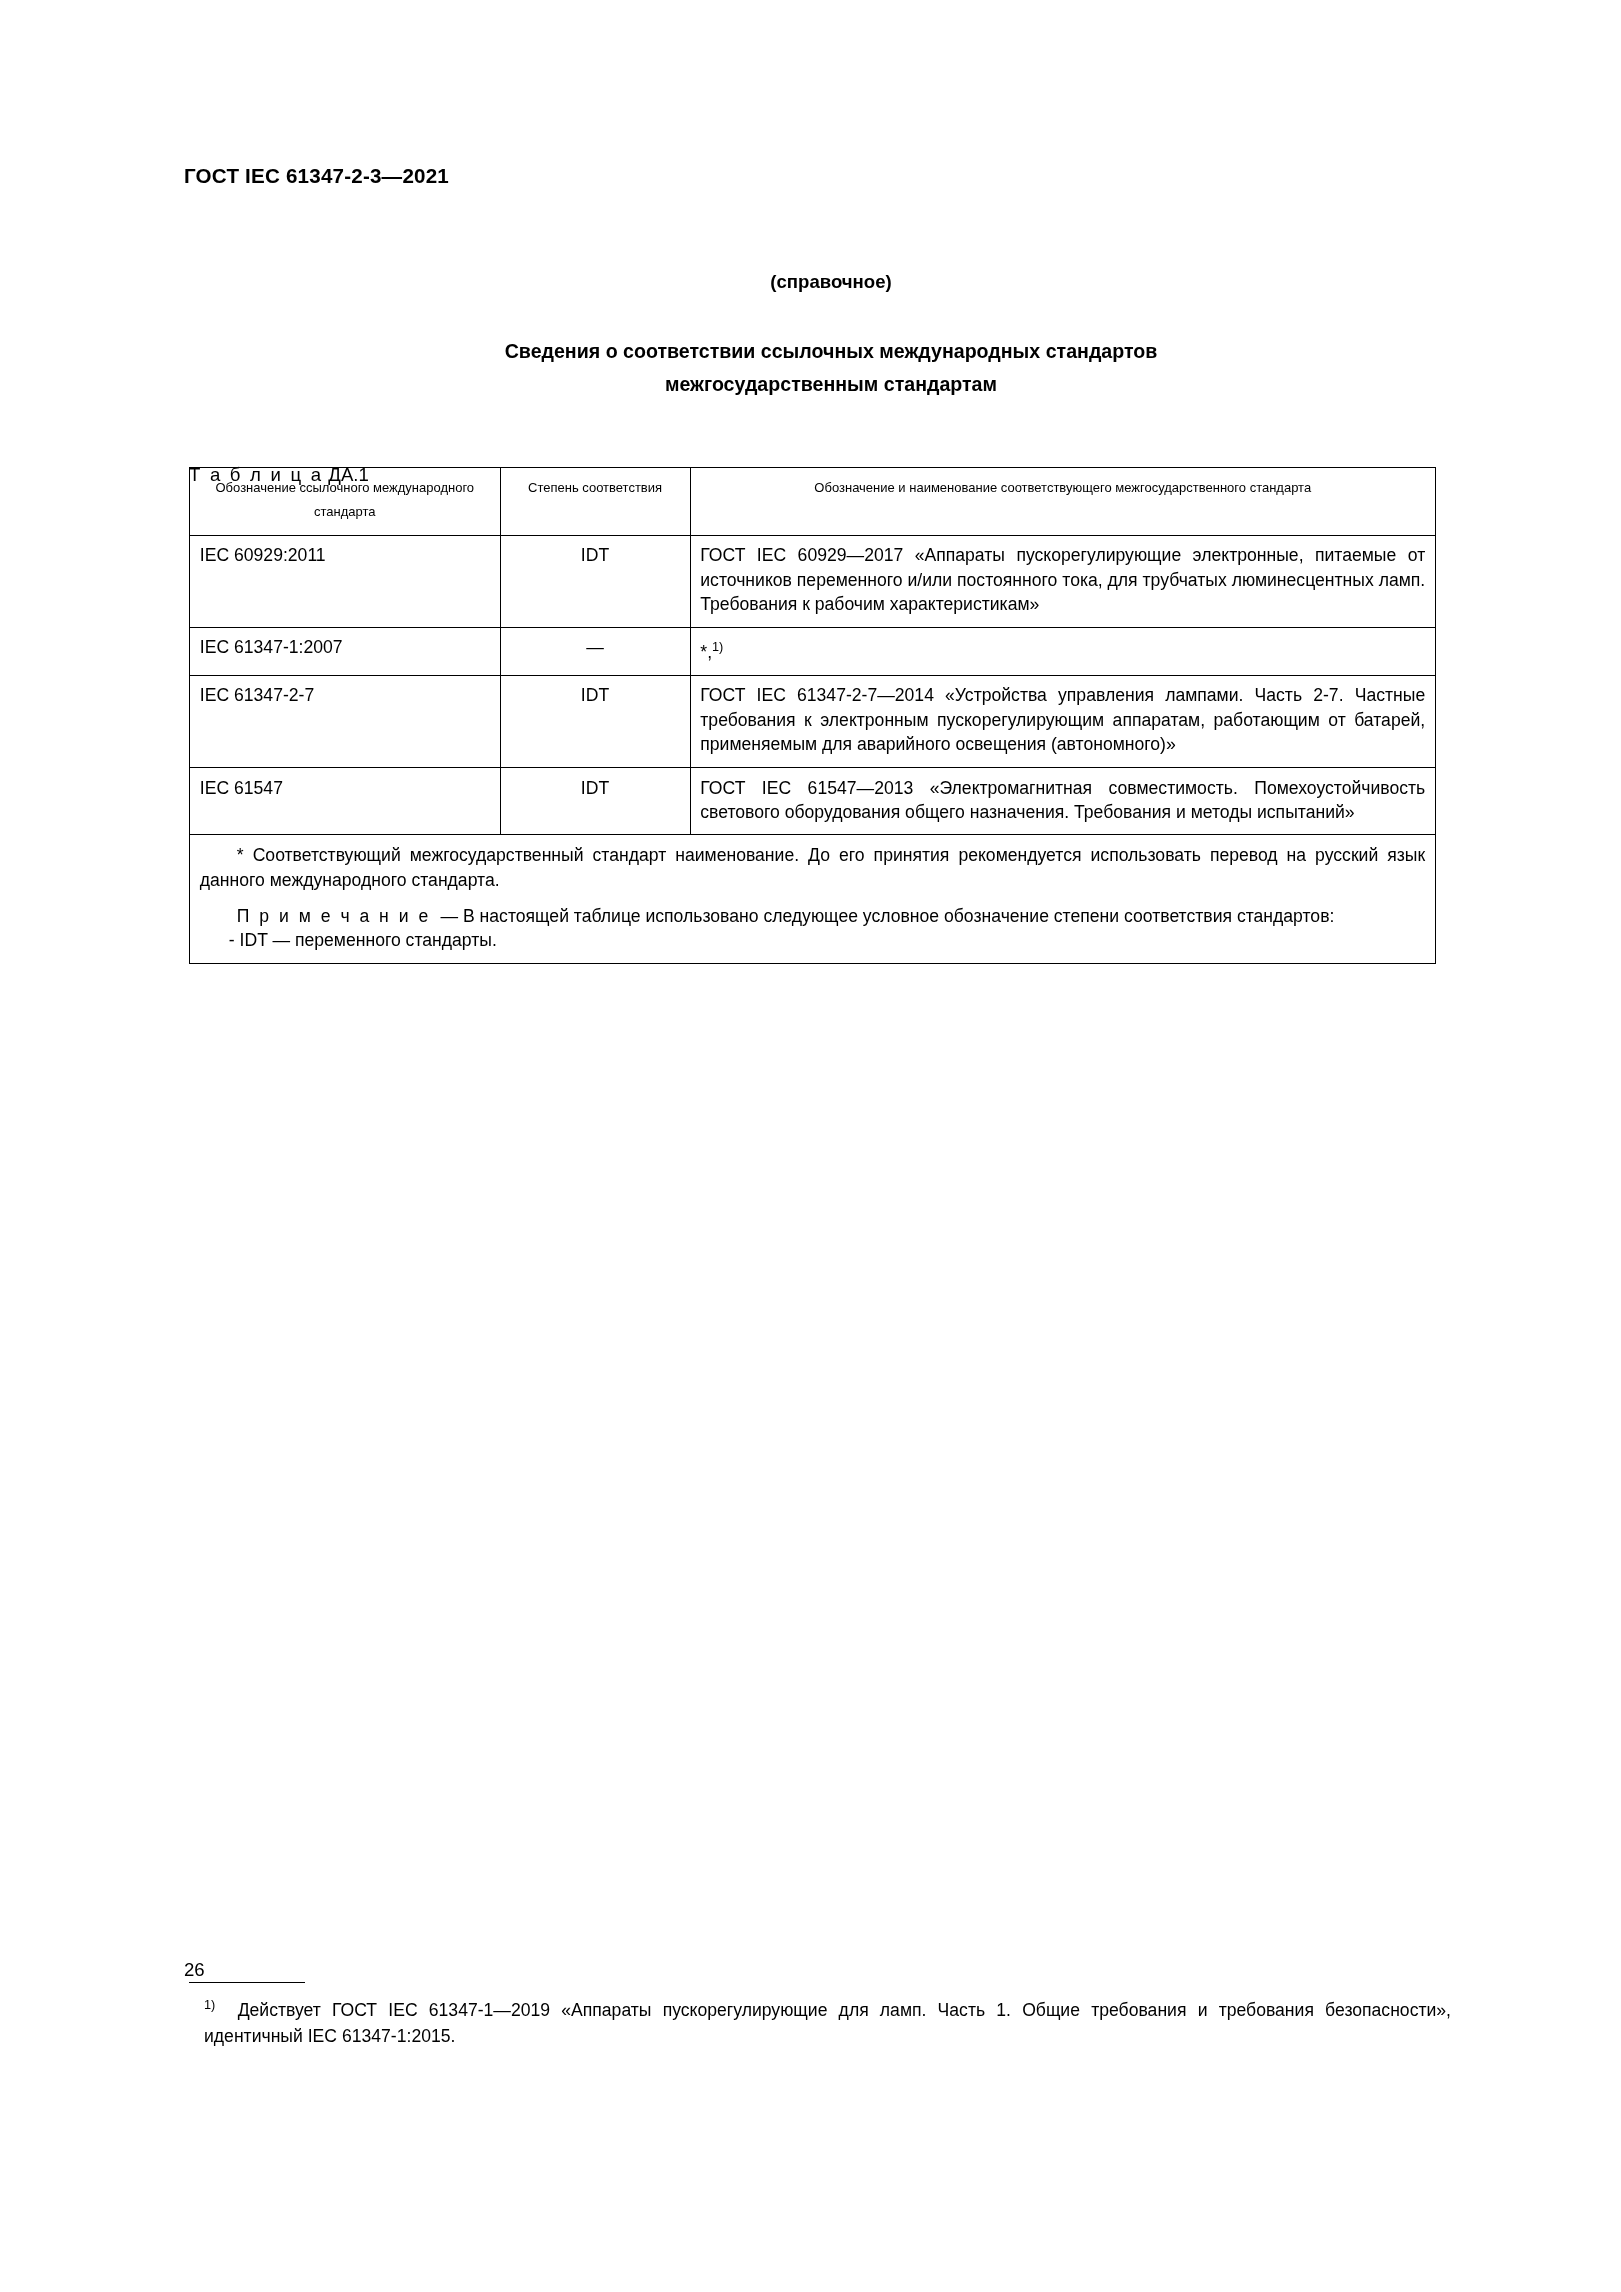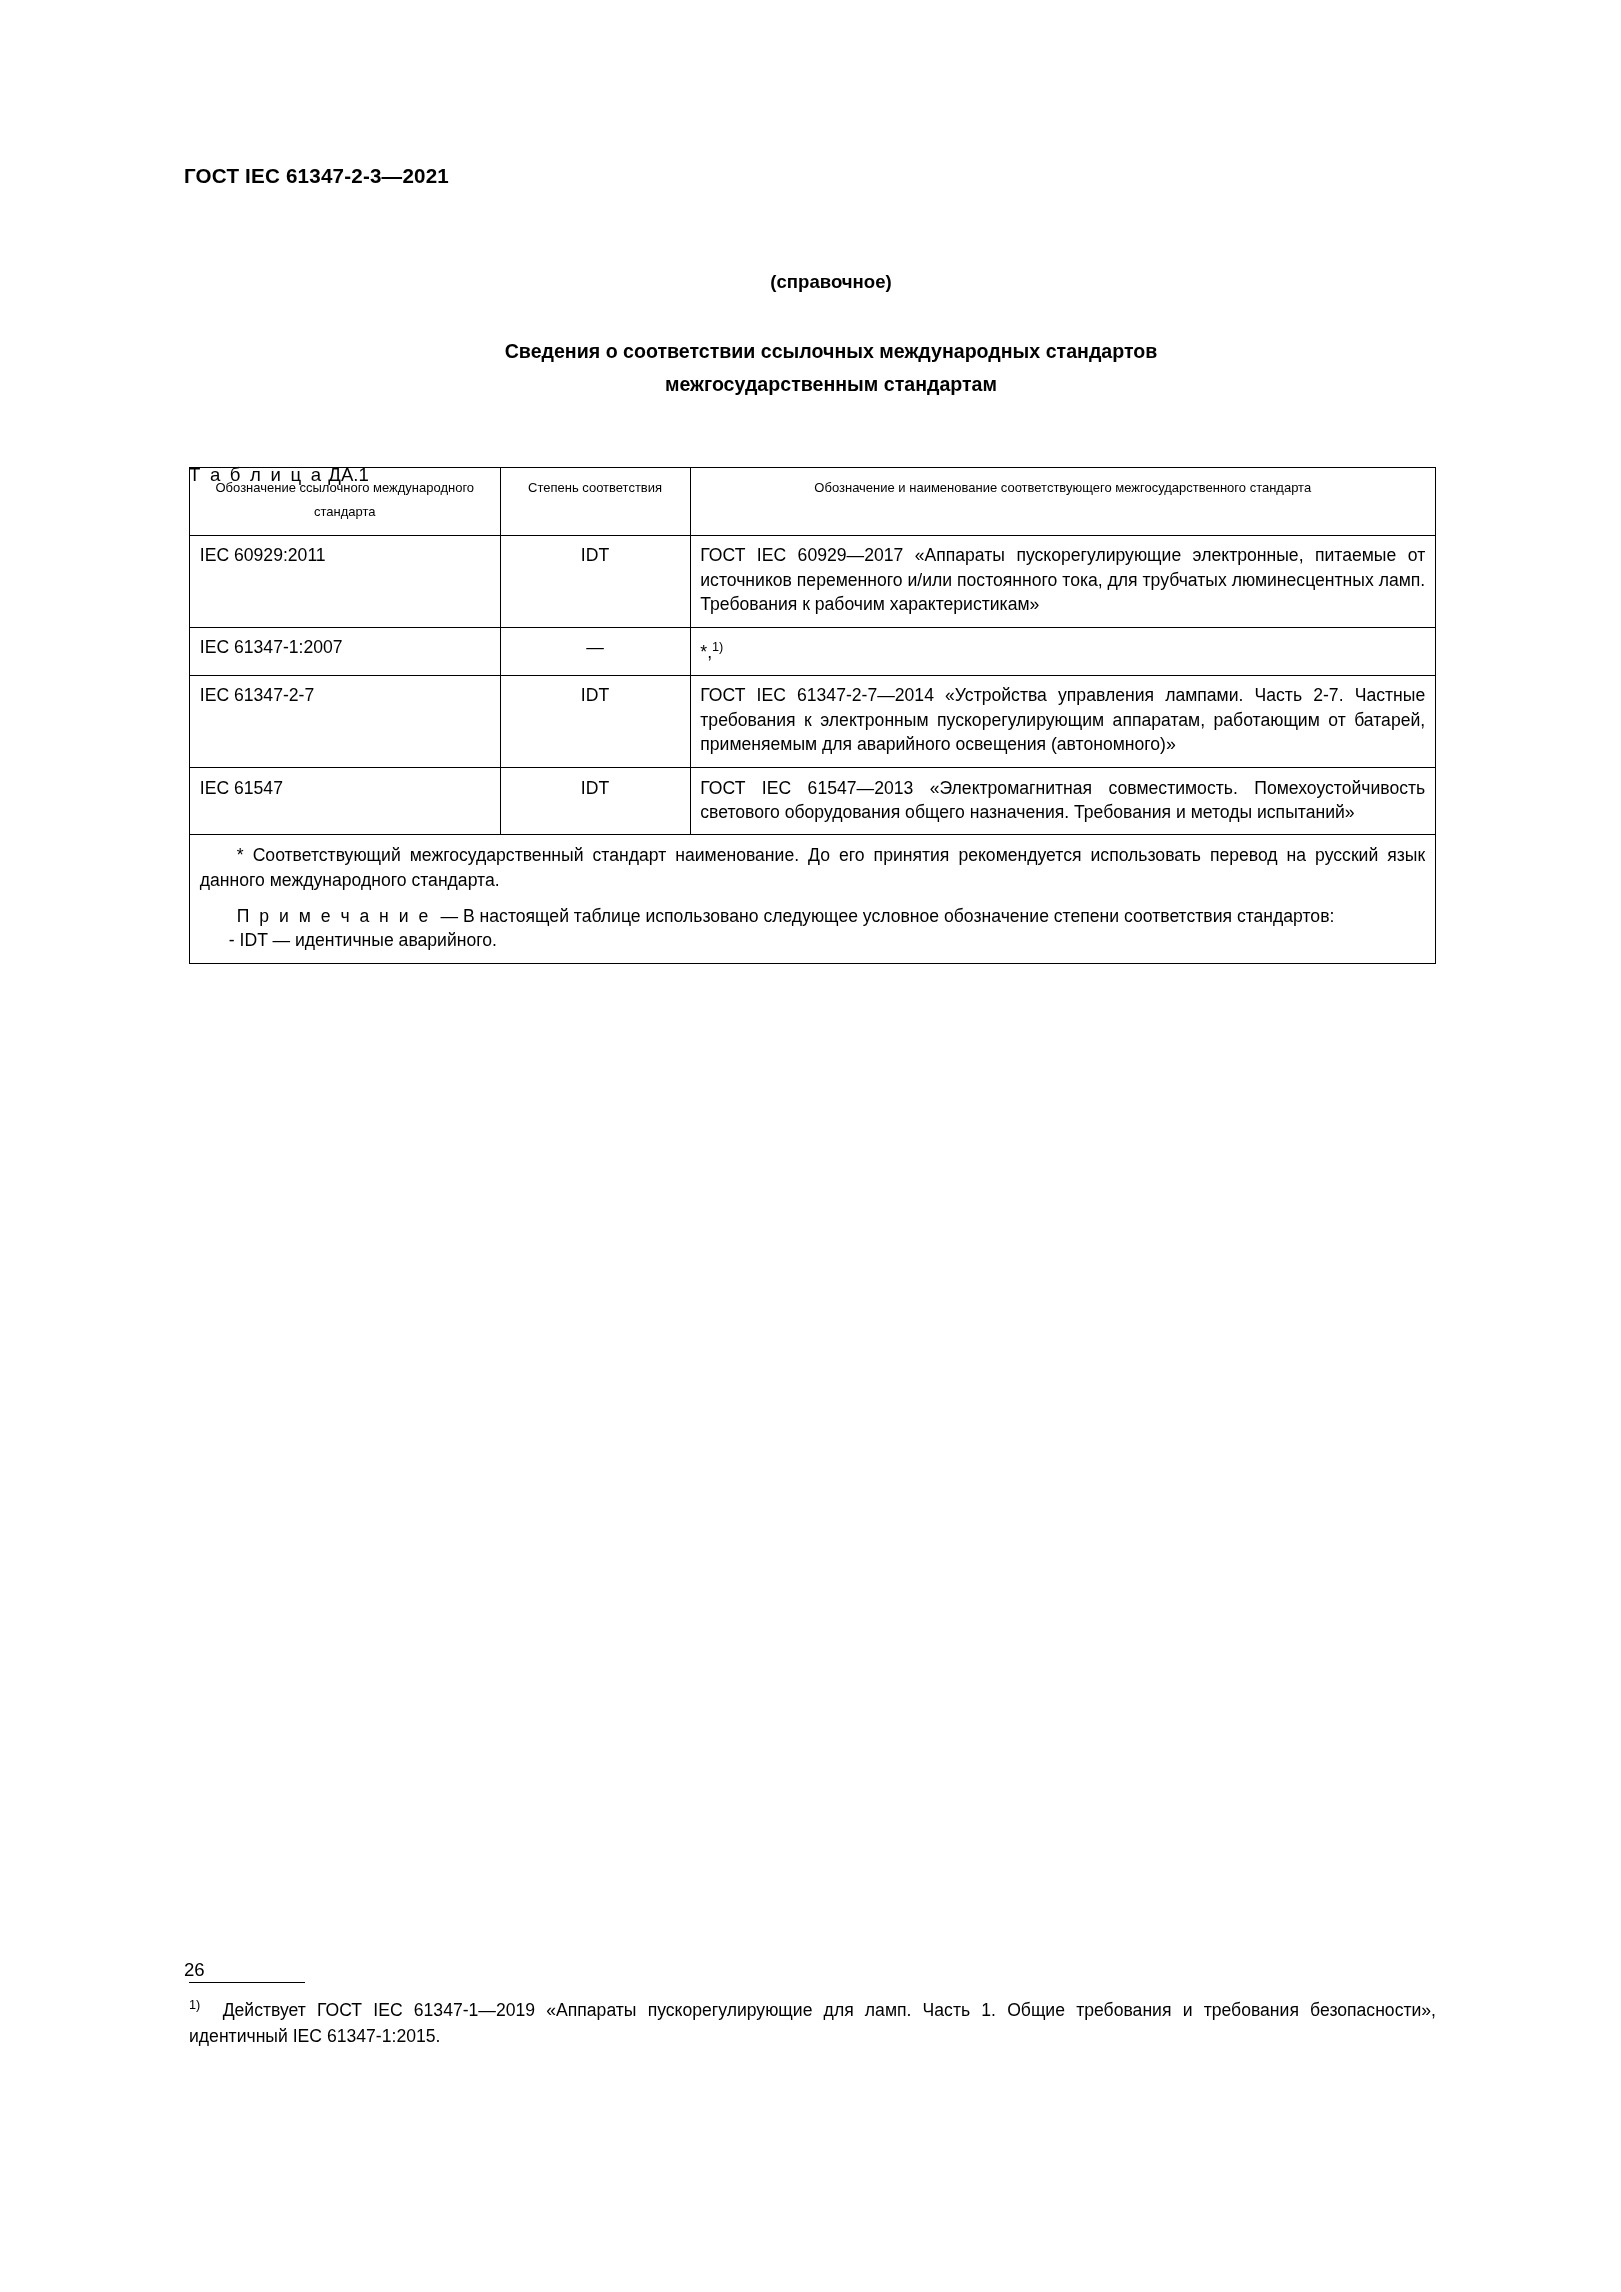--- a/index.html
+++ b/index.html
@@ -116,21 +116,21 @@
   .footnote-rule {
     position: absolute;
     left: 189px;
     top: 1982px;
     width: 116px;
     height: 0;
     border-top: 1.5px solid #000;
   }
   .footnote {
     position: absolute;
-    left: 189px;
+    left: 204px;
     top: 1992px;
     width: 1247px;
     font-size: 17.6px;
     line-height: 26.5px;
     text-align: justify;
   }
   .footnote .fn-first {
     text-indent: 51px;
   }
   .page-number {
@@ -188,21 +188,21 @@
       <tr>
         <td class="col-a">IEC 61547</td>
         <td class="col-b">IDT</td>
         <td class="col-c">ГОСТ IEC 61547—2013 «Электромагнитная совместимость. Помехоустойчивость светового оборудования общего назначения. Требования и методы испытаний»</td>
       </tr>
 
       <tr>
         <td class="notes" colspan="3">
           <p>* Соответствующий межгосударственный стандарт наименование. До его принятия рекомендуется использовать перевод на русский язык данного международного стандарта.</p>
           <p class="second"><span class="spaced">П р и м е ч а н и е</span>&nbsp; <span>— В настоящей таблице использовано следующее условное обозначение степени соответствия стандартов:</span></p>
-          <p class="third">- IDT — идентичные аварийного.</p>
+          <p class="third">- IDT — переменного стандарты.</p>
         </td>
       </tr>
     </tbody>
   </table>
 
   <div class="footnote-rule"></div>
 
   <div class="footnote">
     <span class="fn-first"></span><span class="sup">1)</span>&nbsp; <span>Действует ГОСТ IEC 61347-1—2019 «Аппараты пускорегулирующие для ламп. Часть 1. Общие требования и требования безопасности», идентичный IEC 61347-1:2015.</span>
   </div>

